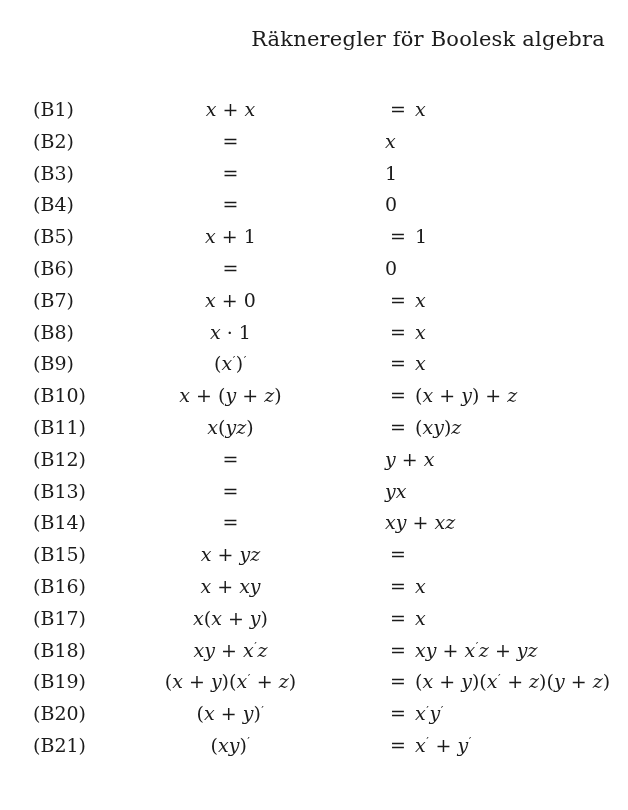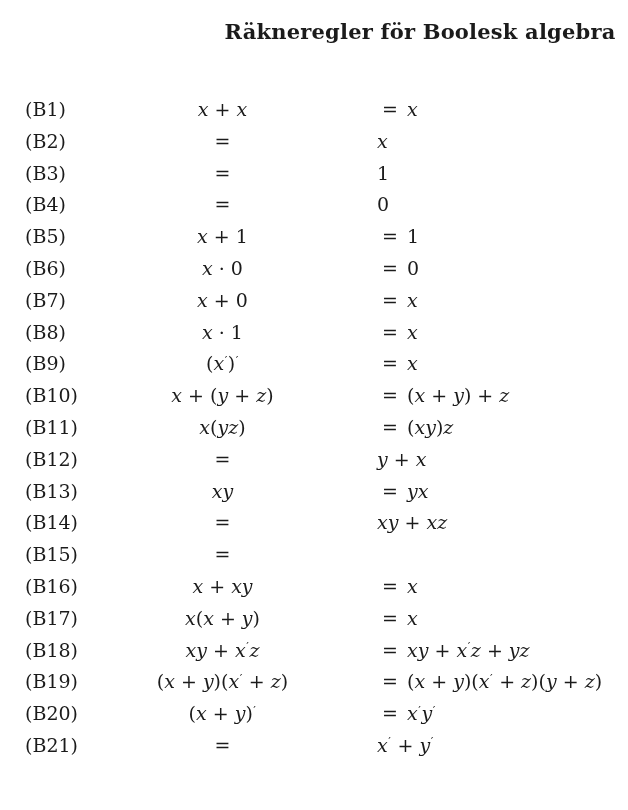--- a/index.html
+++ b/index.html
@@ -14,30 +14,30 @@
     background: #ffffff;
     overflow: hidden;
     font-family: "DejaVu Serif", serif;
     color: #1b1b1b;
   }
   .title {
     position: absolute;
     top: 19px;
     left: 420px;
     transform: translateX(-50%);
-    margin: 0;
+    margin: 8px;
     font-size: 21px;
-    font-weight: bold;
+    font-weight: normal;
     white-space: nowrap;
     letter-spacing: 0.2px;
   }
   .rules {
     position: absolute;
     top: 94px;
-    left: 8px;
+    left: 16px;
     right: 0;
   }
   .rule-row {
     display: grid;
     grid-template-columns: 62px 305px 30px 1fr;
     height: 31.8px;
     line-height: 31.8px;
     align-items: baseline;
   }
   .rule-label {
@@ -98,21 +98,20 @@
 
   <div class="rule-row">
     <span class="rule-label">(B5)</span>
     <span class="math lhs"><i>x</i> + 1</span>
     <span class="math eq">=</span>
     <span class="math rhs">1</span>
   </div>
 
   <div class="rule-row">
     <span class="rule-label">(B6)</span>
-    <span class="math lhs"><i>x</i> · 0</span>
     <span class="math eq">=</span>
     <span class="math rhs">0</span>
   </div>
 
   <div class="rule-row">
     <span class="rule-label">(B7)</span>
     <span class="math lhs"><i>x</i> + 0</span>
     <span class="math eq">=</span>
     <span class="math rhs"><i>x</i></span>
   </div>
@@ -146,33 +145,33 @@
   </div>
 
   <div class="rule-row">
     <span class="rule-label">(B12)</span>
     <span class="math eq">=</span>
     <span class="math rhs"><i>y</i> + <i>x</i></span>
   </div>
 
   <div class="rule-row">
     <span class="rule-label">(B13)</span>
-    <span class="math lhs"><i>x</i><i>y</i></span>
     <span class="math eq">=</span>
     <span class="math rhs"><i>y</i><i>x</i></span>
   </div>
 
   <div class="rule-row">
     <span class="rule-label">(B14)</span>
     <span class="math eq">=</span>
     <span class="math rhs"><i>x</i><i>y</i> + <i>x</i><i>z</i></span>
   </div>
 
   <div class="rule-row">
     <span class="rule-label">(B15)</span>
+    <span class="math lhs"><i>x</i> + <i>y</i><i>z</i></span>
     <span class="math eq">=</span>
   </div>
 
   <div class="rule-row">
     <span class="rule-label">(B16)</span>
     <span class="math lhs"><i>x</i> + <i>x</i><i>y</i></span>
     <span class="math eq">=</span>
     <span class="math rhs"><i>x</i></span>
   </div>
 
@@ -199,17 +198,18 @@
 
   <div class="rule-row">
     <span class="rule-label">(B20)</span>
     <span class="math lhs">(<i>x</i> + <i>y</i>)<sup>′</sup></span>
     <span class="math eq">=</span>
     <span class="math rhs"><i>x</i><sup>′</sup><i>y</i><sup>′</sup></span>
   </div>
 
   <div class="rule-row">
     <span class="rule-label">(B21)</span>
+    <span class="math lhs">(<i>x</i><i>y</i>)<sup>′</sup></span>
     <span class="math eq">=</span>
     <span class="math rhs"><i>x</i><sup>′</sup> + <i>y</i><sup>′</sup></span>
   </div>
 </div>
 </div>
 
 </body></html>

